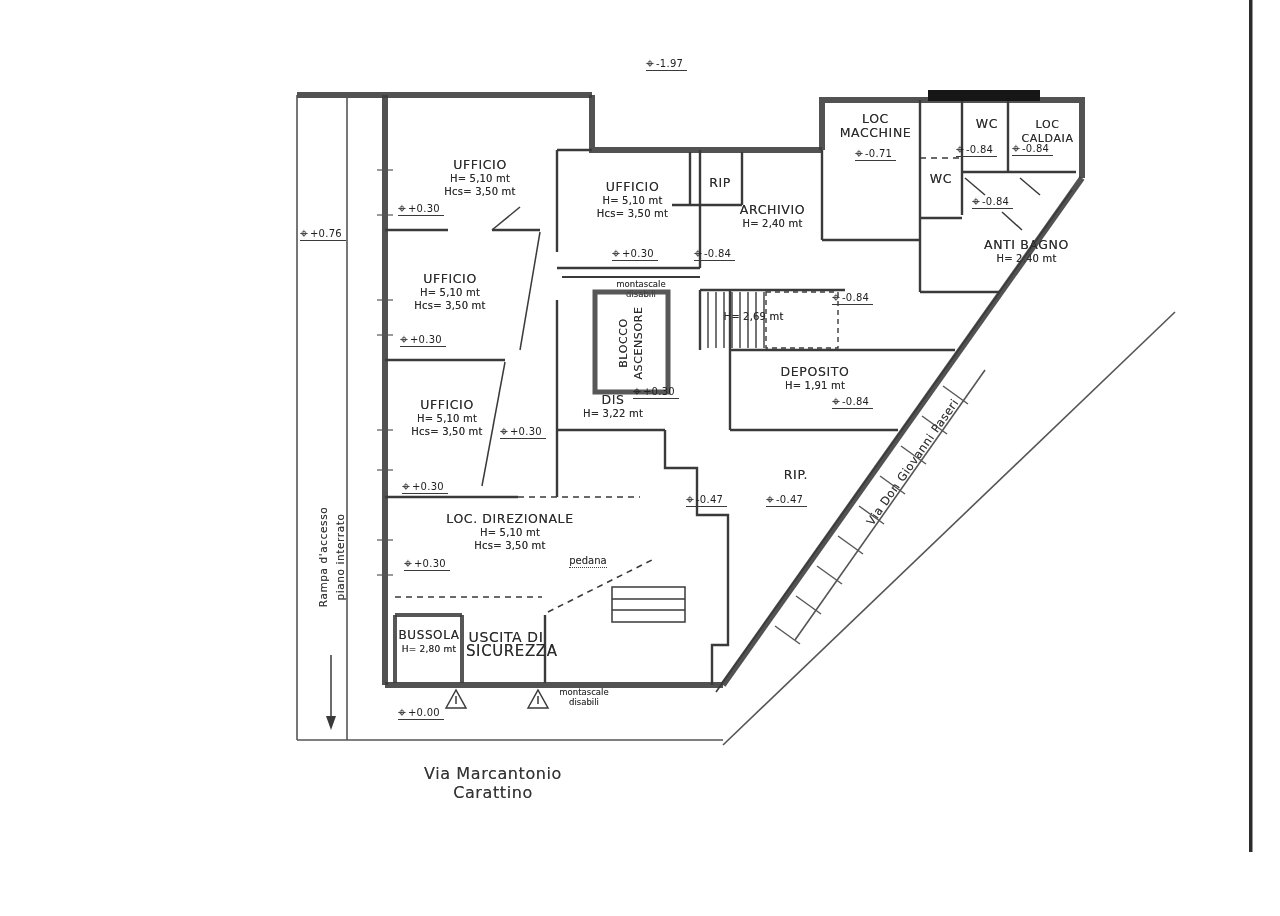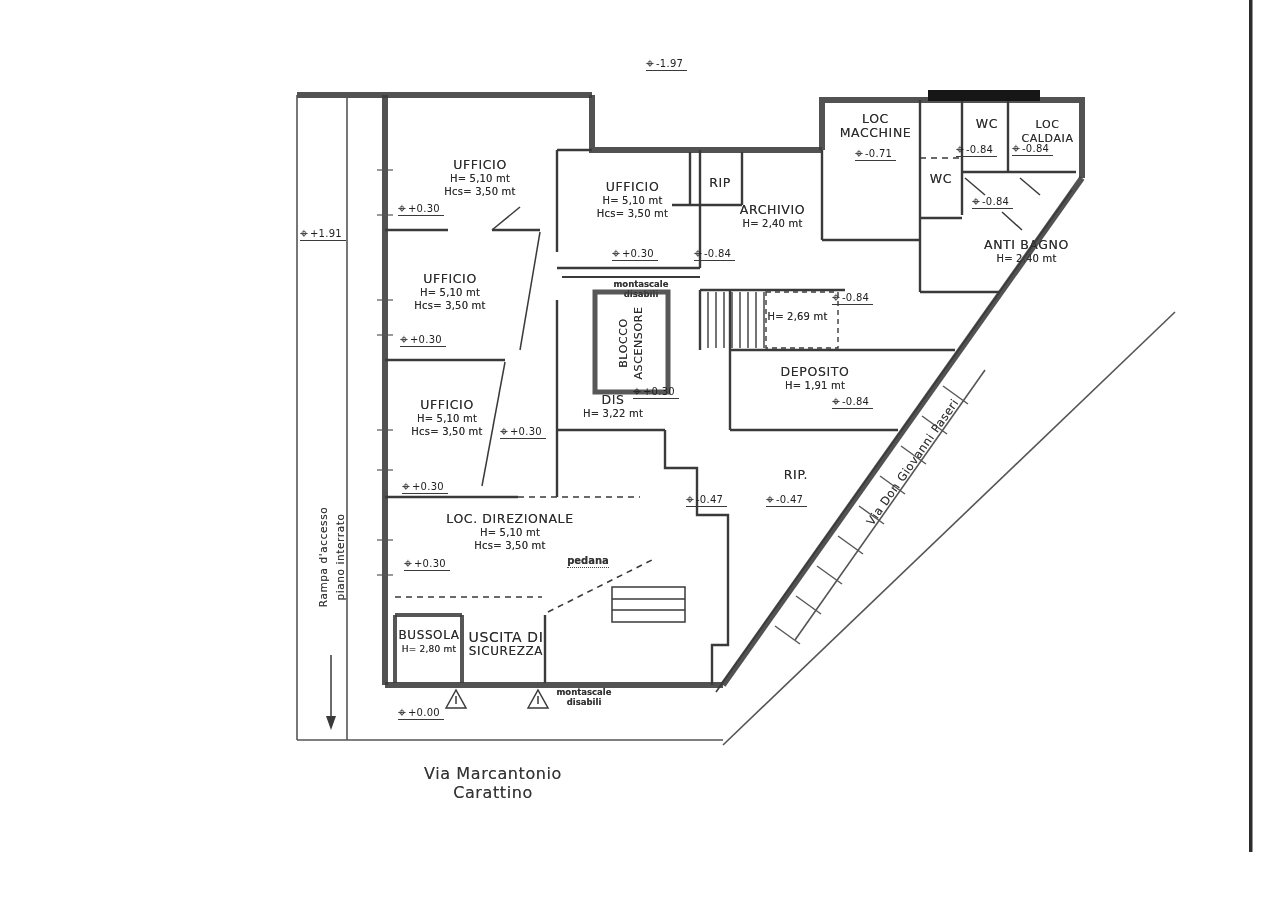--- a/index.html
+++ b/index.html
@@ -2,21 +2,21 @@
 <html><head>
 <meta charset="utf-8">
 <style>
   html,body{margin:0;padding:0;background:#fff;}
   #plan{position:relative;width:1280px;height:916px;background:#fff;overflow:hidden;
         font-family:"DejaVu Sans",sans-serif;color:#2a2a2a;}
   svg{position:absolute;left:0;top:0;}
   .room{position:absolute;text-align:center;color:#2b2b2b;text-shadow:0 0 .5px #777;}
   .room .nm{font-size:12.5px;letter-spacing:.6px;line-height:14px;}
   .room .dm{font-size:10px;line-height:12px;margin-top:1px;letter-spacing:.2px;}
-  .sm{position:absolute;text-align:center;font-size:8.5px;line-height:9.5px;color:#333;text-shadow:0 0 .4px #888;font-weight:bold;}
+  .sm{position:absolute;text-align:center;font-size:8.5px;line-height:9.5px;color:#333;text-shadow:0 0 .4px #888;}
   .lvl{position:absolute;display:flex;align-items:center;gap:2px;
        border-bottom:1.3px solid #3a3a3a;padding:0 4px 1px 0;color:#222;}
   .lvl .lvl-g{font-size:14px;line-height:11px;}
   .lvl .lvl-v{font-size:10px;letter-spacing:.3px;}
   .vert{transform:rotate(-90deg);transform-origin:center;}
   .street{position:absolute;font-size:16px;letter-spacing:.6px;color:#333;text-shadow:0 0 .5px #888;}
   .pedana{border-bottom:1px dotted #444;padding-bottom:1px;}
 </style>
 </head>
 <body>
@@ -207,21 +207,21 @@
   <div class="room" style="left:1010px;top:118px;width:75px">
     <div class="nm" style="font-size:11px">LOC</div>
     <div class="nm" style="font-size:11px">CALDAIA</div>
   </div>
 
   <div class="room" style="left:964px;top:238px;width:125px">
     <div class="nm">ANTI BAGNO</div>
     <div class="dm">H= 2,40 mt</div>
   </div>
 
-  <div class="room" style="left:760px;top:310px;width:75px">
+  <div class="room" style="left:716px;top:310px;width:75px">
     <div class="dm">H= 2,69 mt</div>
   </div>
 
   <div class="room" style="left:760px;top:365px;width:110px">
     <div class="nm">DEPOSITO</div>
     <div class="dm">H= 1,91 mt</div>
   </div>
 
   <div class="room vert" style="left:572px;top:328px;width:118px">
     <div class="nm" style="font-size:11px;line-height:15px">BLOCCO</div>
@@ -243,21 +243,21 @@
     <div class="dm">Hcs= 3,50 mt</div>
   </div>
 
   <div class="room" style="left:396px;top:628px;width:66px">
     <div class="nm" style="font-size:12px">BUSSOLA</div>
     <div class="dm" style="font-size:9px">H= 2,80 mt</div>
   </div>
 
   <div class="room" style="left:466px;top:630px;width:80px">
     <div class="nm" style="font-size:14px">USCITA DI</div>
-    <div class="nm" style="font-size:12px">SICUREZZA</div>
+    <div class="nm" style="font-size:15px">SICUREZZA</div>
   </div>
 
   <div class="sm" style="left:606px;top:280px;width:70px">
     <div>montascale</div>
     <div>disabili</div>
   </div>
 
   <div class="sm" style="left:548px;top:688px;width:72px">
     <div>montascale</div>
     <div>disabili</div>
@@ -266,21 +266,21 @@
   <div class="sm" style="left:558px;top:556px;width:60px;font-size:10px">
     <span class="pedana">pedana</span>
   </div>
 
   <div class="lvl" style="left:646px;top:58px">
       <span class="lvl-g">⌖</span>
       <span class="lvl-v">-1.97</span>
     </div>
   <div class="lvl" style="left:300px;top:228px">
       <span class="lvl-g">⌖</span>
-      <span class="lvl-v">+1.91</span>
+      <span class="lvl-v">+0.76</span>
     </div>
   <div class="lvl" style="left:398px;top:203px">
       <span class="lvl-g">⌖</span>
       <span class="lvl-v">+0.30</span>
     </div>
   <div class="lvl" style="left:400px;top:334px">
       <span class="lvl-g">⌖</span>
       <span class="lvl-v">+0.30</span>
     </div>
   <div class="lvl" style="left:500px;top:426px">

